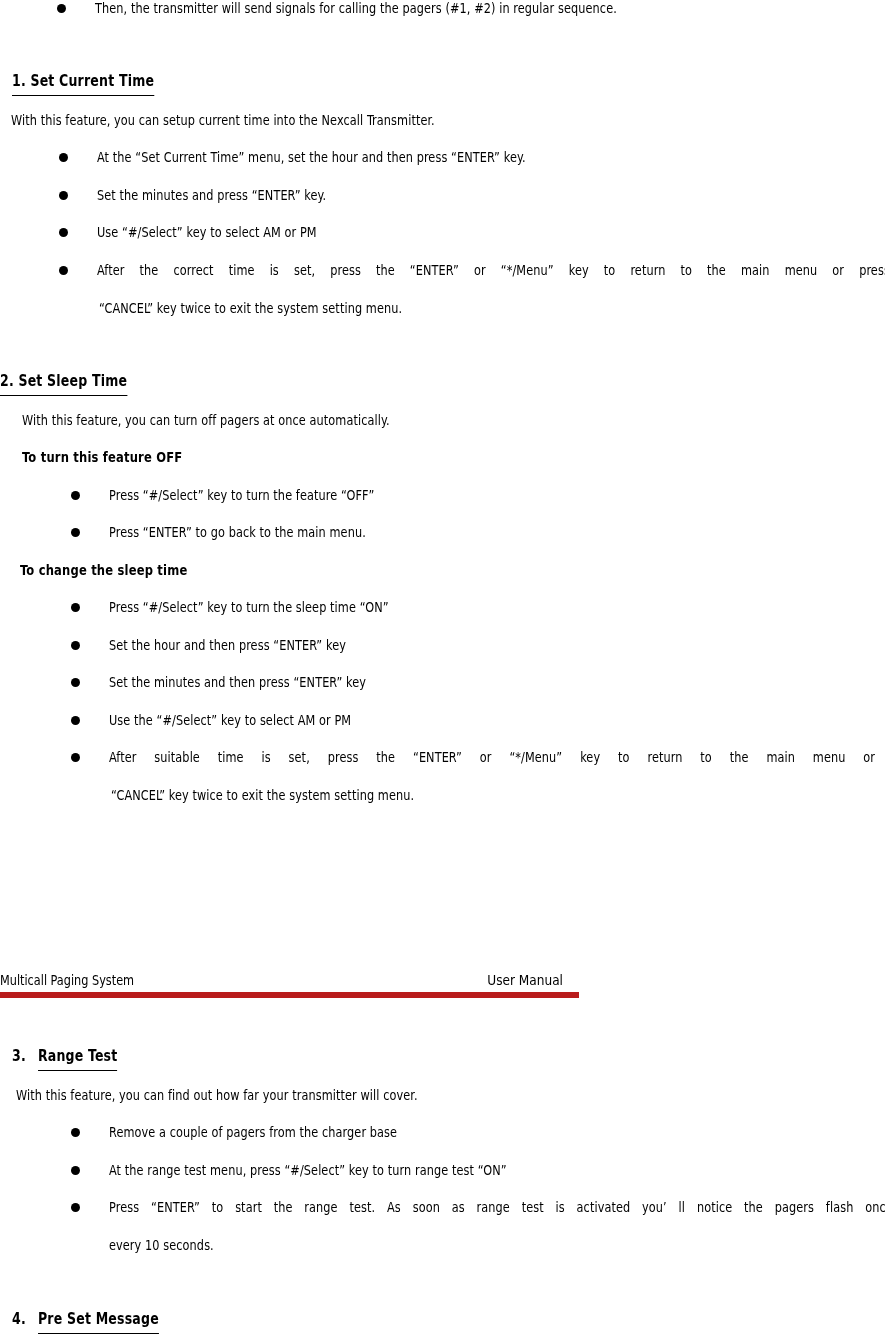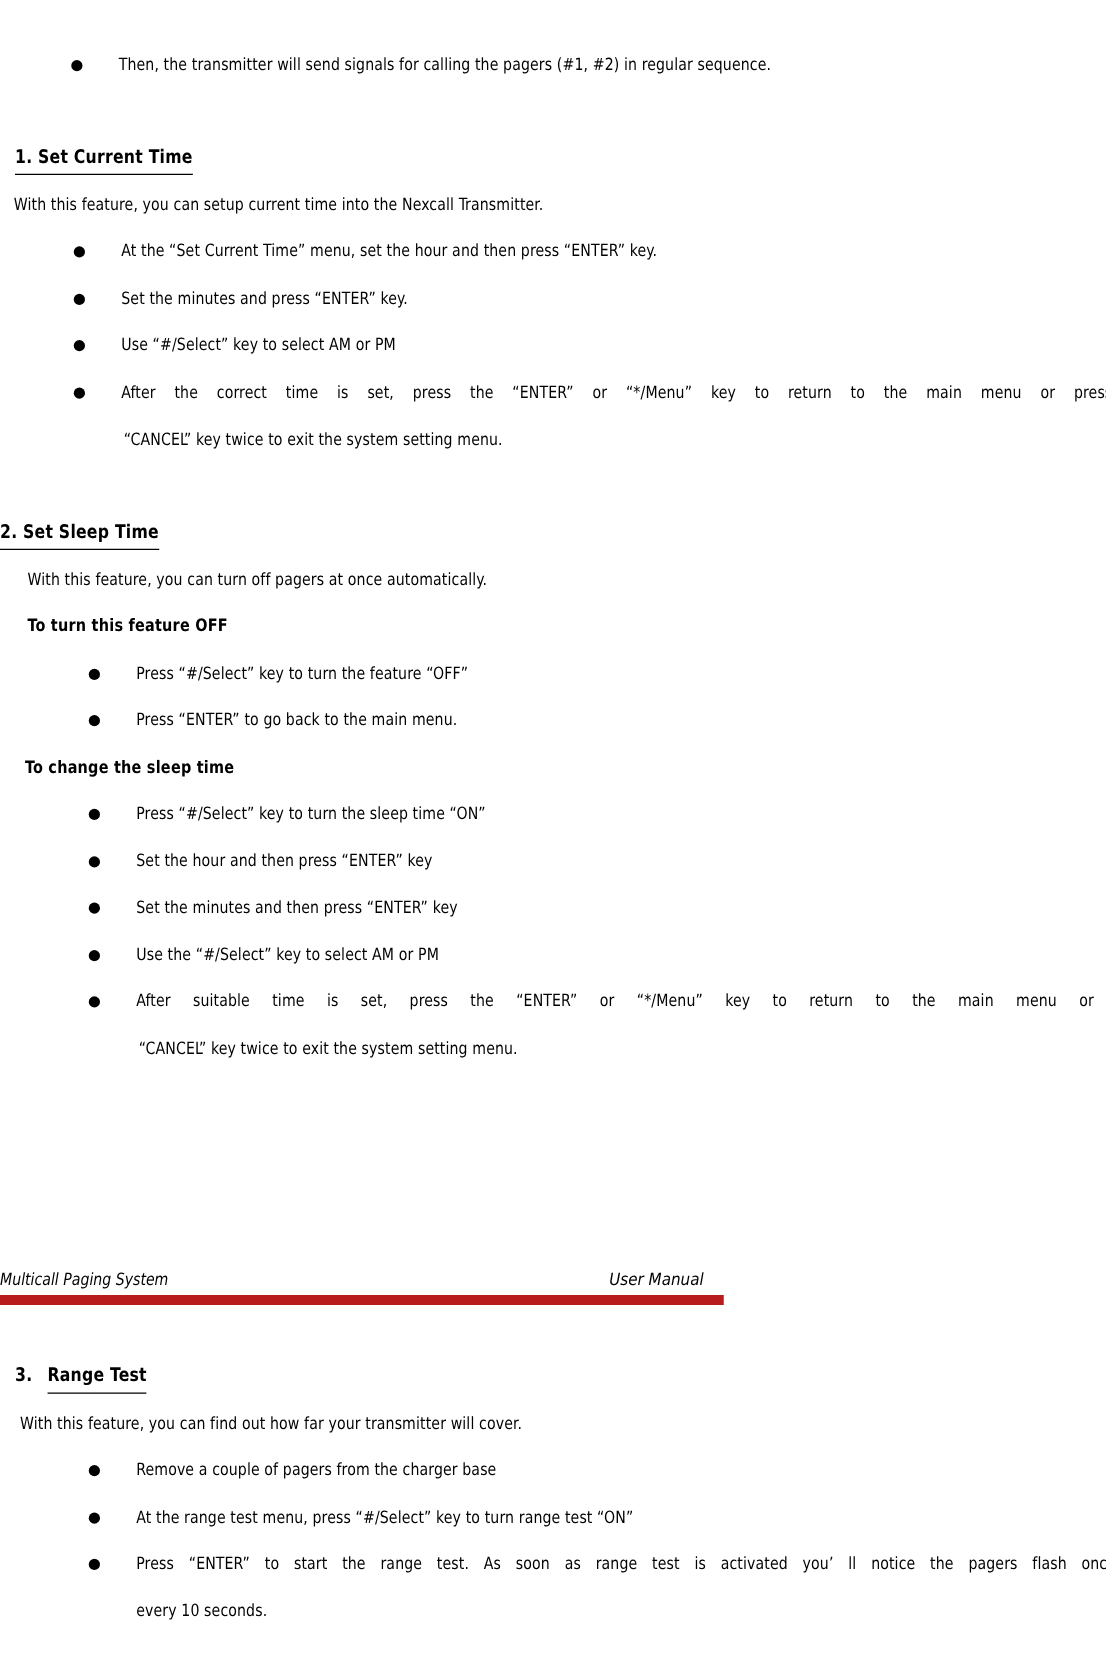--- a/index.html
+++ b/index.html
@@ -16,21 +16,20 @@
     font-family: "Liberation Sans Narrow", "DejaVu Sans Condensed", "Liberation Sans", sans-serif;
     color: #000000;
     font-stretch: condensed;
     -webkit-font-smoothing: none;
   }
 
   .page {
     position: relative;
     width: 885px;
     height: 1004px;
-    margin-top: 44px;
   }
 
   
   .line {
     position: absolute;
     font-size: 13.5px;
     line-height: 16px;
     letter-spacing: 0.1px;
     white-space: nowrap;
     transform: scaleX(0.93);
@@ -111,23 +110,22 @@
     white-space: nowrap;
     transform: scaleX(0.93);
     transform-origin: left top;
   }
 
   
   .footer-band {
     position: absolute;
     left: 0;
     width: 579px;
-    border-bottom: 8px solid #b91c1c;
+    border-bottom: 6px solid #b91c1c;
     height: 20px;
-    font-style: italic;
   }
   .footer-left {
     position: absolute;
     left: 0;
     top: 0;
     font-size: 13.5px;
     white-space: nowrap;
     transform: scaleX(0.93);
     transform-origin: left top;
   }

